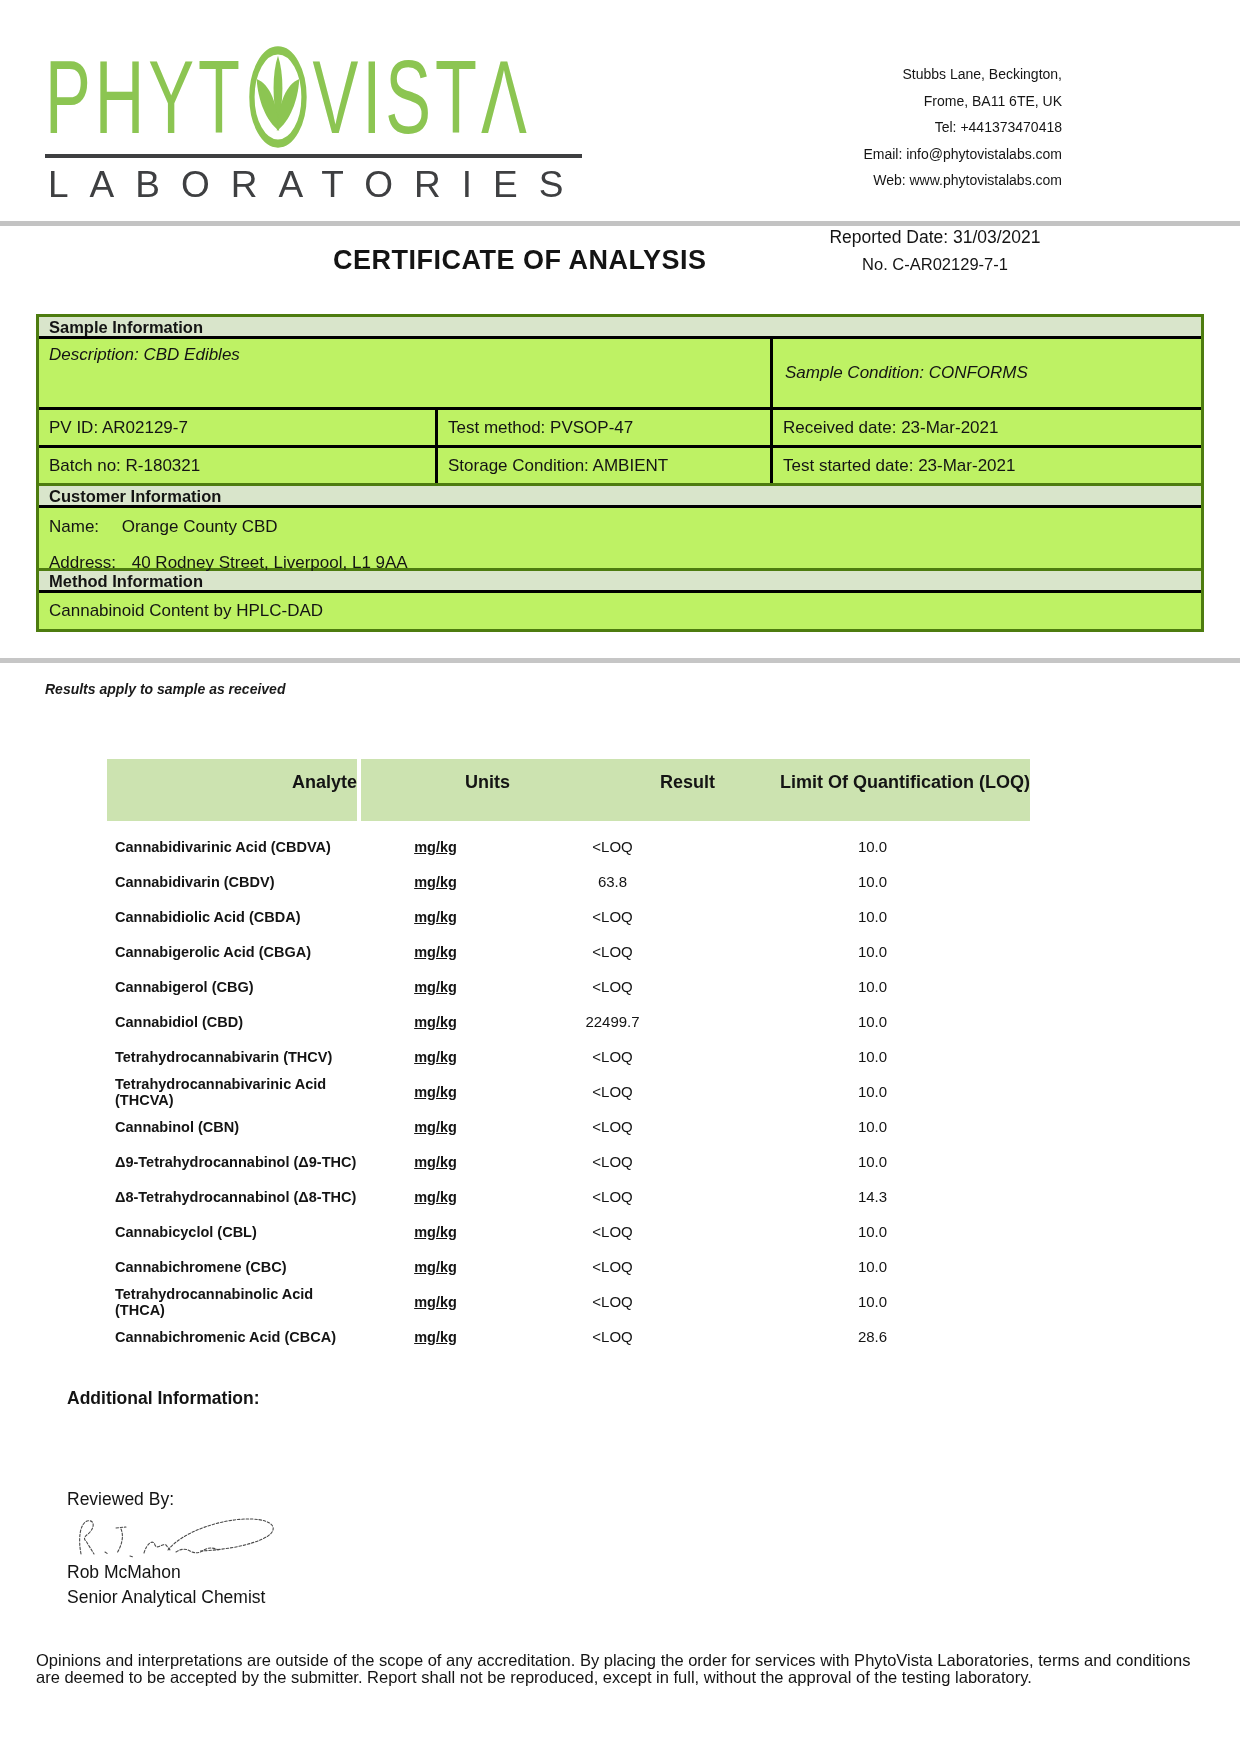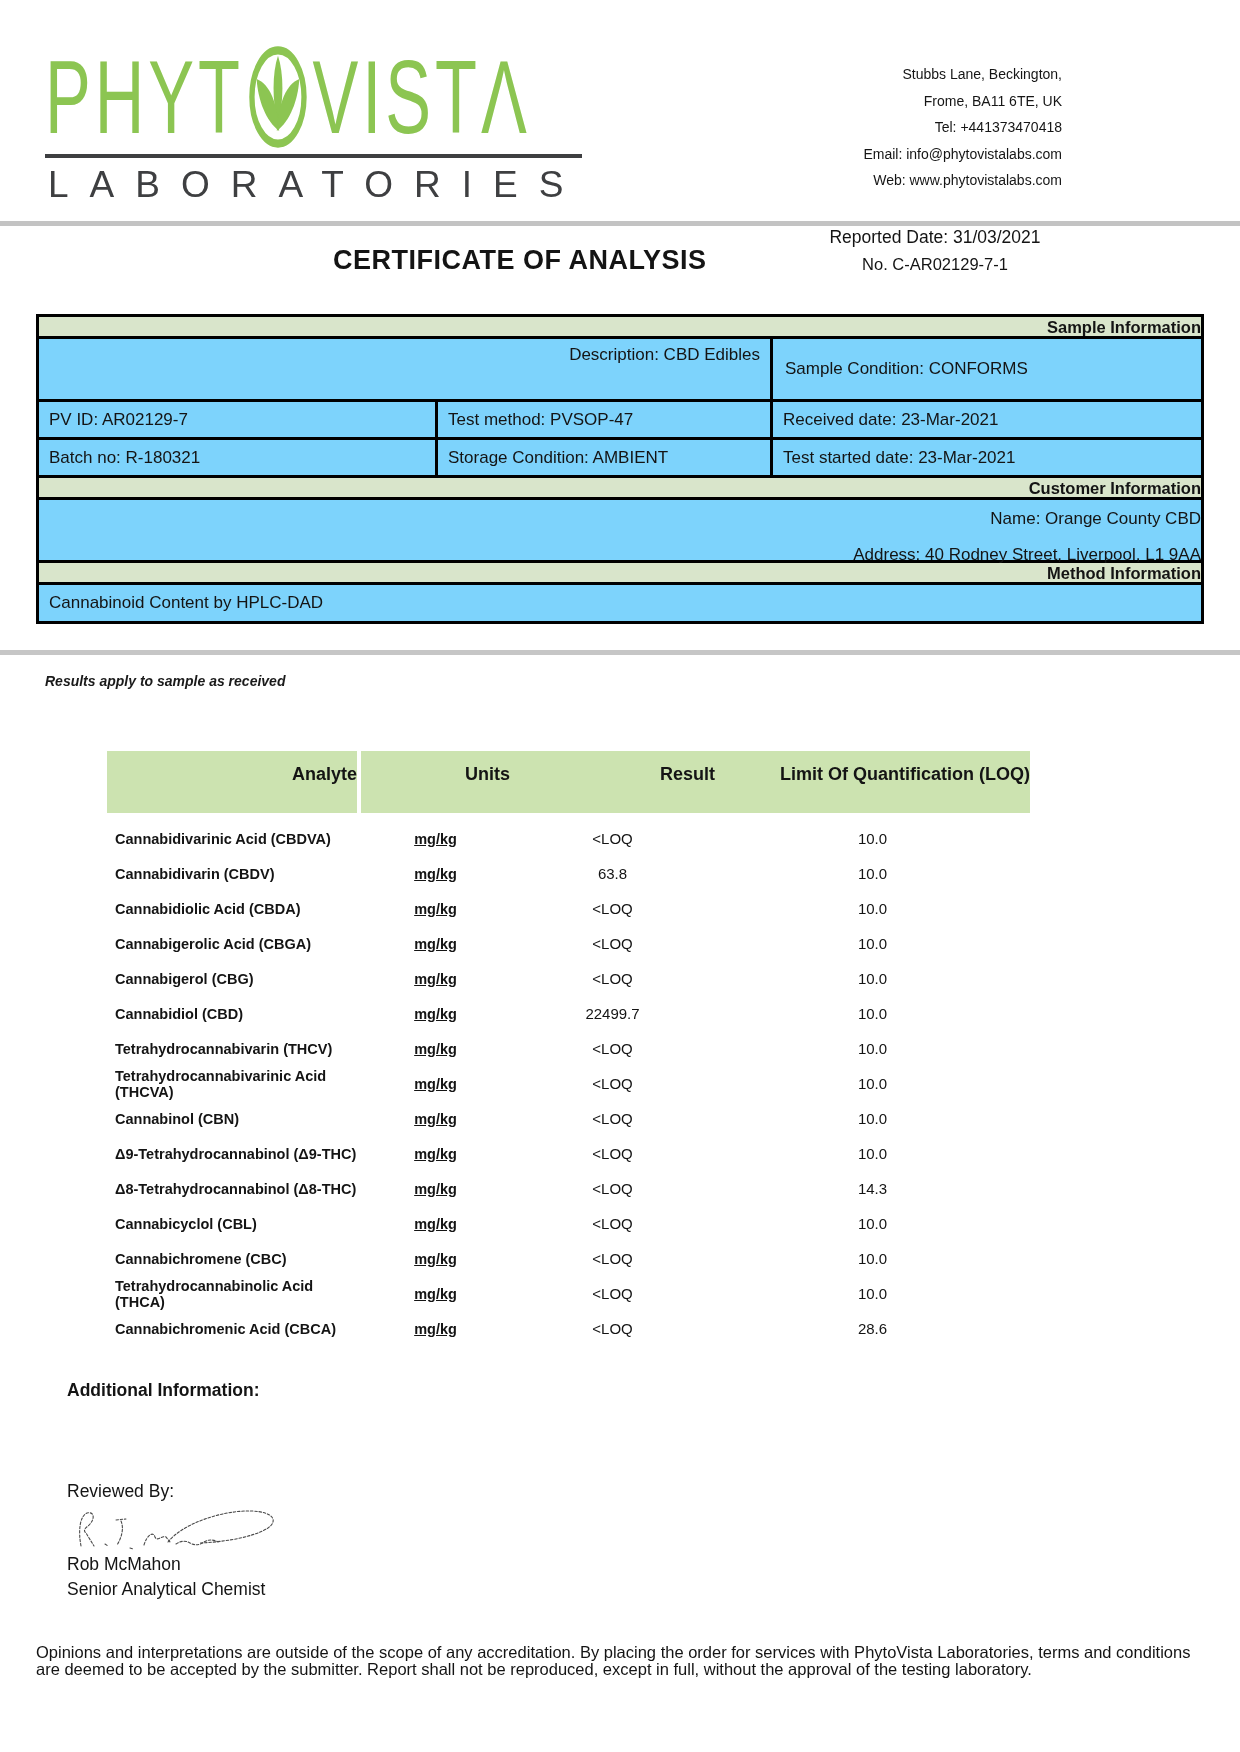--- a/index.html
+++ b/index.html
@@ -22,27 +22,27 @@
     position:absolute; left:48px; top:147px; font-size:37px; color:#3e3f41;
     letter-spacing:21px; font-weight:400; white-space:nowrap;
   }
   .contact { position:absolute; top:44px; right:178px; text-align:right; font-size:14px; line-height:26.5px; color:#151515; }
   .gray-rule { position:absolute; left:0; top:204px; width:100%; height:5px; background:#c3c3c3; }
   .reported { position:absolute; top:210px; left:770px; width:330px; text-align:center; font-size:17.5px; line-height:20px; }
   .report-no { margin-top:7px; font-size:16.5px; }
   .doc-title { position:absolute; top:228px; left:333px; font-size:27px; font-weight:700; letter-spacing:0.5px; }
   
   .content { position:absolute; top:297px; left:0; width:100%; }
-  .section { margin:0 36px; border:3px solid #000000; background:#7dd3fc;text-align:right; }
+  .section { margin:0 36px; border:3px solid #4d7c0f; background:#bef264; }
   .section + .section { margin-top:-3px; }
   .secbar {
     background:#d9e5cb; border-bottom:3px solid #000; height:22px; line-height:21px;
     font-weight:700; font-size:16.5px; padding-left:10px;
   }
-  .s-row1 { display:grid; grid-template-columns:734px 1fr; height:60px; }
+  .s-row1 { display:grid; grid-template-columns:734px 1fr; height:68px;font-style:italic; }
   .s-row1 .c1 { border-right:3px solid #000; padding:6px 10px 0; font-size:17px; }
   .s-row1 .c2 { display:flex; align-items:center; padding-left:12px; font-size:17px; }
   .s-row3 { display:grid; grid-template-columns:399px 335px 1fr; height:38px; border-top:3px solid #000; }
   .s-row3 > div { display:flex; align-items:center; padding-left:10px; font-size:17px; border-right:3px solid #000; }
   .s-row3 > div:last-child { border-right:none; }
   .cust { height:60px; padding:9px 0 0 10px; font-size:17px; }
   .cust .line { margin-bottom:16px; }
   .flabel-name { display:inline-block; min-width:68px; }
   .flabel-addr { display:inline-block; min-width:78px; }
   .method-row { height:36px; display:flex; align-items:center; padding-left:10px; font-size:17px; }

